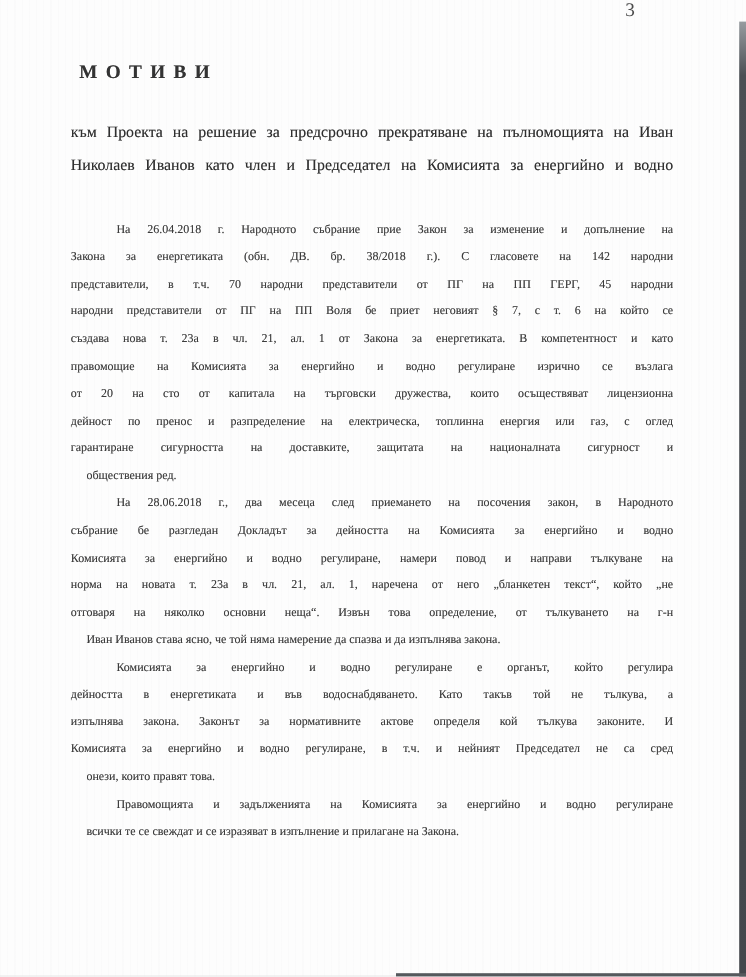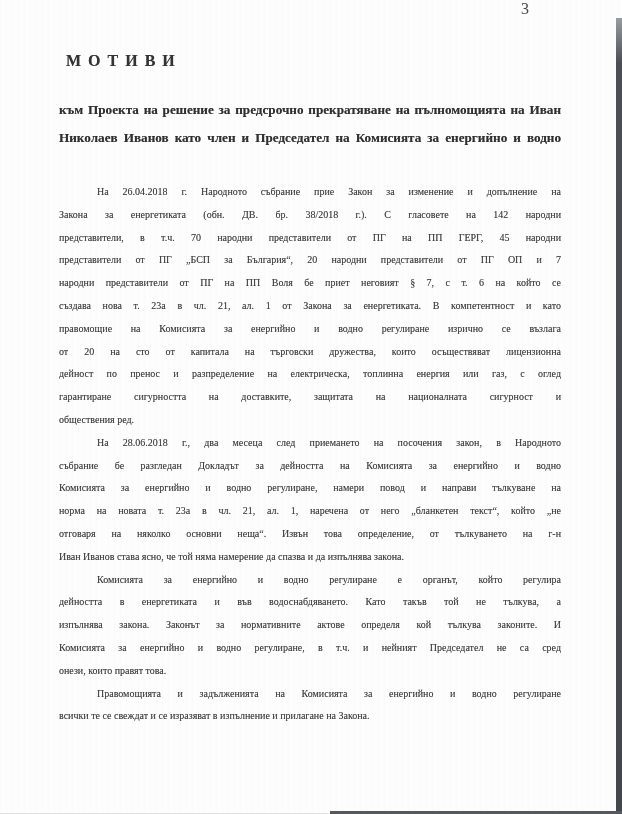--- a/index.html
+++ b/index.html
@@ -17,37 +17,37 @@
     font-size:16px;color:#4a4a4a;
   }
   .title{
     position:absolute;top:52px;left:59px;width:502px;
     text-align:left;font-weight:bold;font-size:16px;
     letter-spacing:7px;text-indent:7px;color:#333333;
     text-shadow:0 0 0.4px rgba(50,50,50,0.55);
   }
   .heading{
     position:absolute;top:96px;left:59px;width:502px;
-    font-weight:bold;font-size:13.2px;color:#303030;
+    font-weight:normal;font-size:13.2px;color:#303030;
     text-shadow:0 0 0.4px rgba(40,40,40,0.5);
   }
   .hline{line-height:28px;height:28px;text-align:justify;overflow:hidden;}
   .hline.j{text-align-last:justify;}
   .body{
     position:absolute;top:181px;left:59px;width:502px;
     font-size:10px;color:#3c3c3c;
     text-shadow:0 0 0.4px rgba(60,60,60,0.45);
   }
   .line{
     line-height:22.8px;height:22.8px;
     text-align:justify;text-align-last:justify;
     overflow:hidden;
   }
   .line.first{text-indent:38px;}
-  .line.last{text-align-last:left;}
+  .line.last{text-align-last:left;margin-left:13px;}
   .edge-right{
     position:absolute;top:18px;right:0;bottom:0;width:6px;
     background:linear-gradient(180deg,#979ca0 0px,#4b4f54 45px,#43474c 100%);
   }
   .edge-bottom-dark{
     position:absolute;left:330px;right:0;bottom:0;height:3px;
     background:#55595d;
   }
   .edge-bottom-light{
     position:absolute;left:0;right:292px;bottom:0;height:1px;
@@ -66,21 +66,20 @@
   <div class="heading">
     <div class="hline j">към Проекта на решение за предсрочно прекратяване на пълномощията на Иван</div>
     <div class="hline j">Николаев Иванов като член и Председател на Комисията за енергийно и водно</div>
   </div>
 
   <div class="body">
 
     <div class="line first">На 26.04.2018 г. Народното събрание прие Закон за изменение и допълнение на</div>
     <div class="line">Закона за енергетиката (обн. ДВ. бр. 38/2018 г.). С гласовете на 142 народни</div>
     <div class="line">представители, в т.ч. 70 народни представители от ПГ на ПП ГЕРГ, 45 народни</div>
-    <div class="line">представители от ПГ „БСП за България“, 20 народни представители от ПГ ОП и 7</div>
     <div class="line">народни представители от ПГ на ПП Воля бе приет неговият § 7, с т. 6 на който се</div>
     <div class="line">създава нова т. 23а в чл. 21, ал. 1 от Закона за енергетиката. В компетентност и като</div>
     <div class="line">правомощие на Комисията за енергийно и водно регулиране изрично се възлага</div>
     <div class="line">от 20 на сто от капитала на търговски дружества, които осъществяват лицензионна</div>
     <div class="line">дейност по пренос и разпределение на електрическа, топлинна енергия или газ, с оглед</div>
     <div class="line">гарантиране сигурността на доставките, защитата на националната сигурност и</div>
     <div class="line last">обществения ред.</div>
 
     <div class="line first">На 28.06.2018 г., два месеца след приемането на посочения закон, в Народното</div>
     <div class="line">събрание бе разгледан Докладът за дейността на Комисията за енергийно и водно</div>

